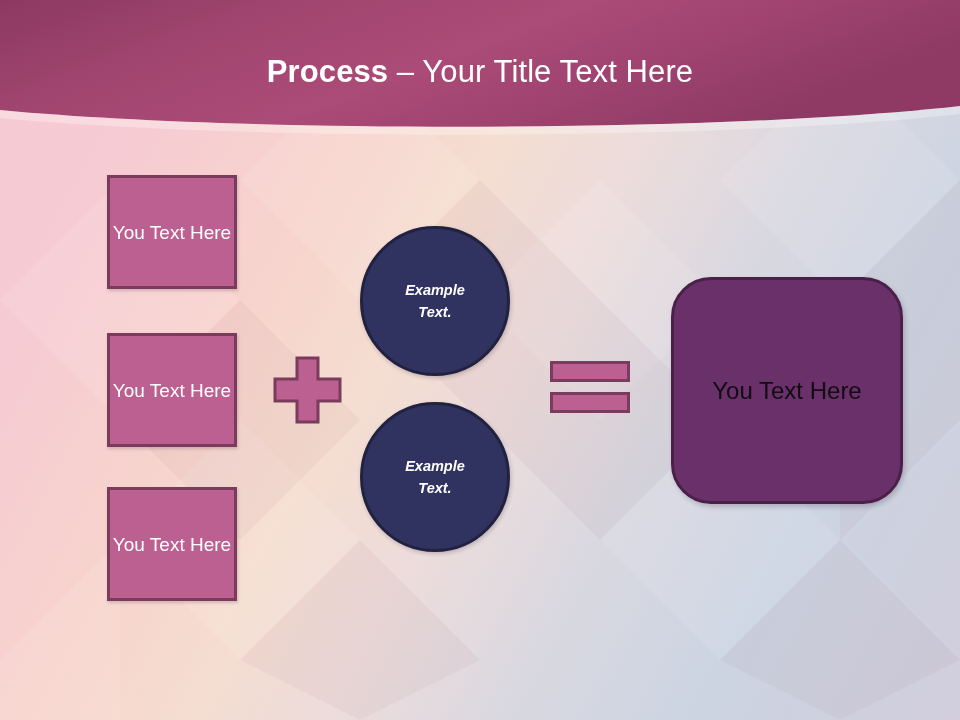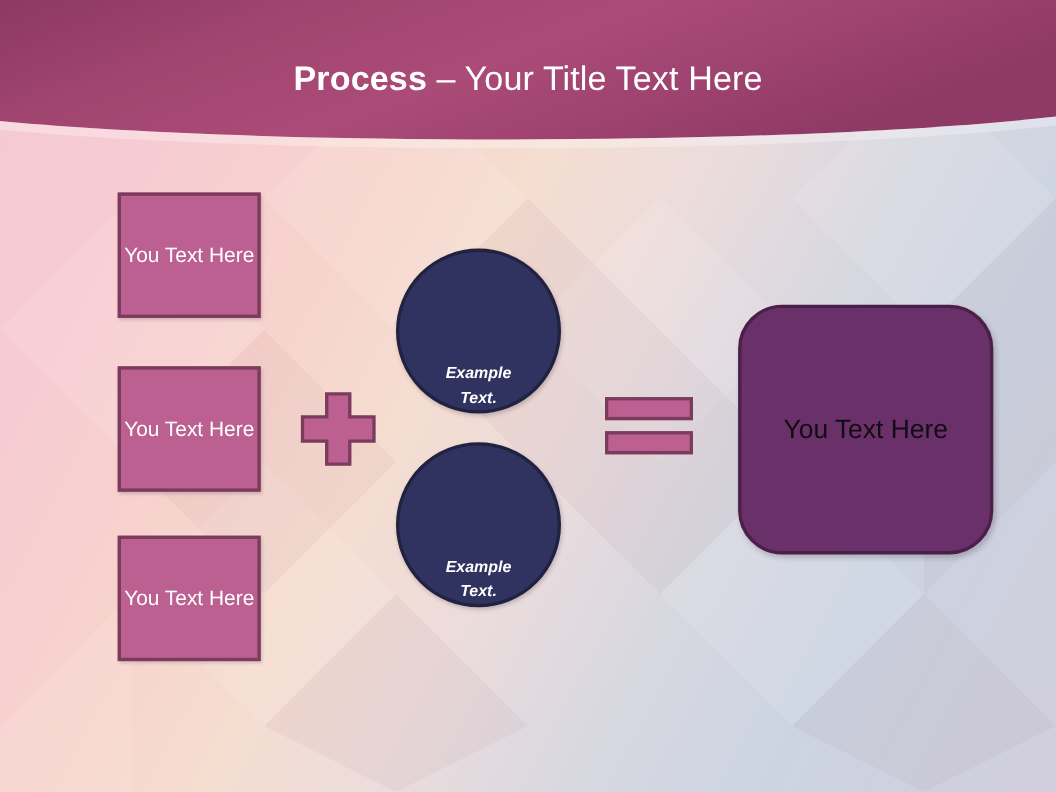--- a/index.html
+++ b/index.html
@@ -103,21 +103,21 @@
   
   .circle {
     position: absolute;
     width: 150px;
     height: 150px;
     border-radius: 50%;
     background: #303360;
     border: 3px solid #20223f;
     box-sizing: border-box;
     display: flex;
-    align-items: flex-end;
+    align-items: center;
     justify-content: center;
     color: #ffffff;
     font-size: 14.5px;
     font-weight: bold;
     font-style: italic;
     line-height: 22px;
     text-align: center;
     box-shadow: 1px 2px 4px rgba(30,20,45,0.22);
   }
   .circle-1 { left: 360px; top: 226px; }

